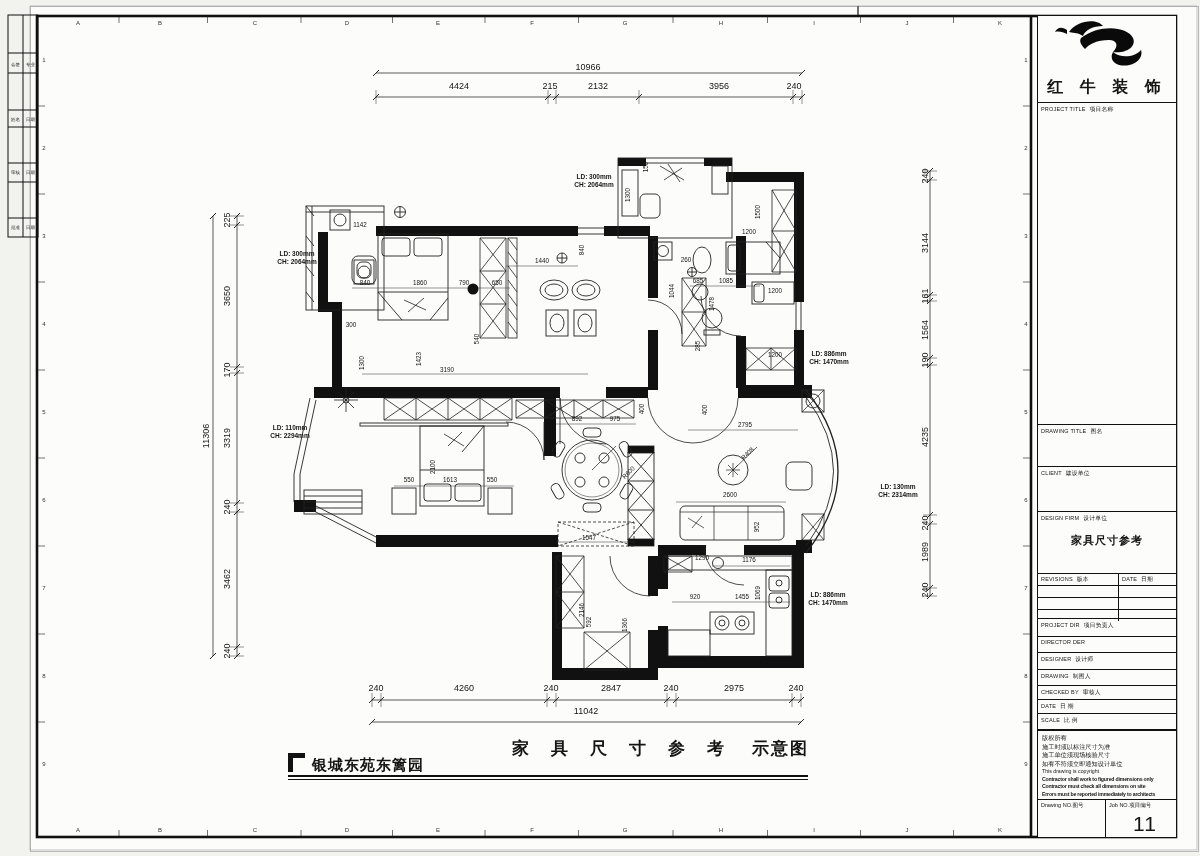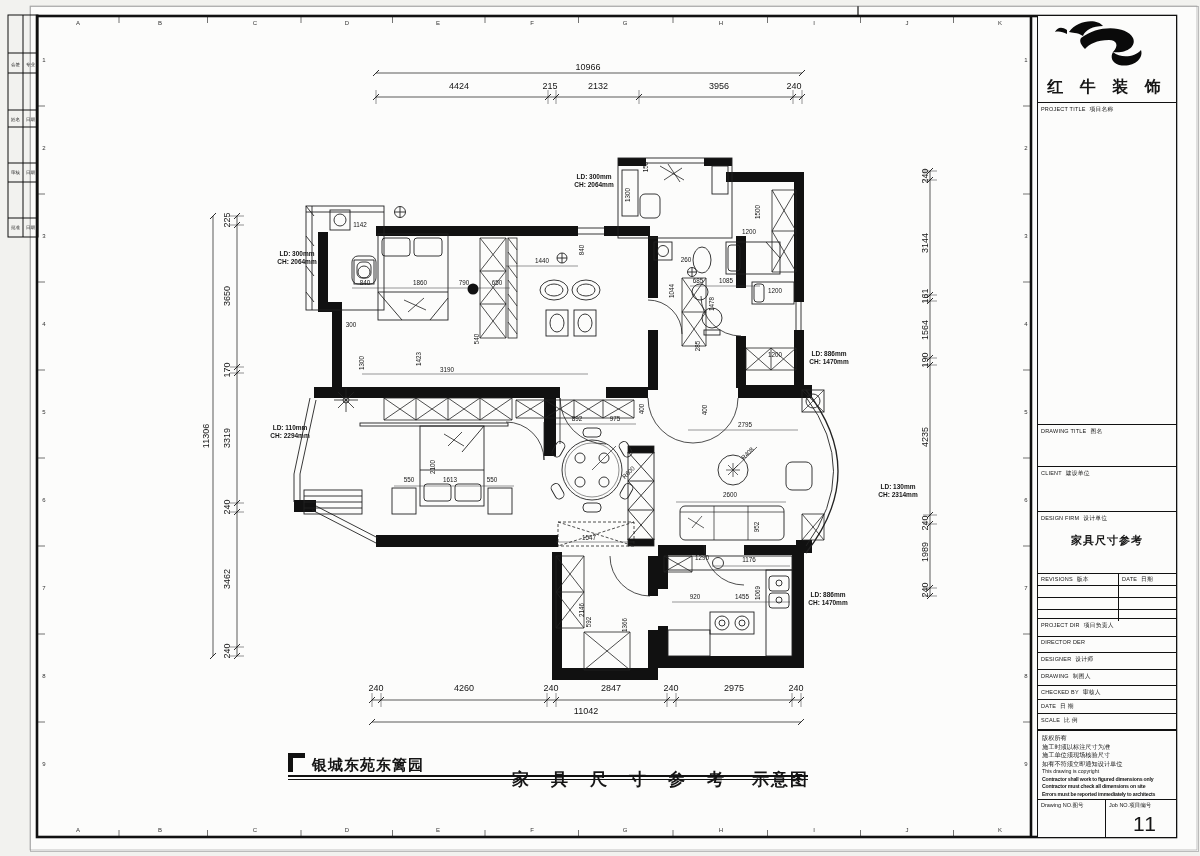--- a/index.html
+++ b/index.html
@@ -37,21 +37,21 @@
   #tb-no .cell{box-sizing:border-box;padding:2px 3px;}
   #tb-no .c1{width:68px;border-right:1px solid #111;}
   #tb-no .c2{flex:1;position:relative;}
   #jobno-val{position:absolute;left:16px;right:8px;top:12px;text-align:center;
              font-size:21px;font-weight:400;letter-spacing:1px;}
   
   #ftitle{position:absolute;left:0;top:0;width:1032px;height:856px;pointer-events:none;}
   #f-lmark{position:absolute;left:288px;top:753px;width:17px;height:19px;
            border-left:5px solid #111;border-top:5px solid #111;box-sizing:border-box;}
   #f-proj{position:absolute;left:312px;top:756px;font-size:15px;font-weight:600;letter-spacing:1px;}
-  #f-main{position:absolute;left:512px;top:768px;font-size:17px;font-weight:600;}
+  #f-main{position:absolute;left:512px;top:737px;font-size:17px;font-weight:600;}
   #f-main .sp{letter-spacing:22px;}
   #f-main .tg{letter-spacing:2px;margin-left:6px;}
   #f-rule{position:absolute;left:288px;top:775px;width:520px;height:5px;
           border-top:2.5px solid #111;border-bottom:1px solid #111;box-sizing:border-box;}
 </style>
 </head>
 <body>
 
 <div id="sheet"></div>
 

